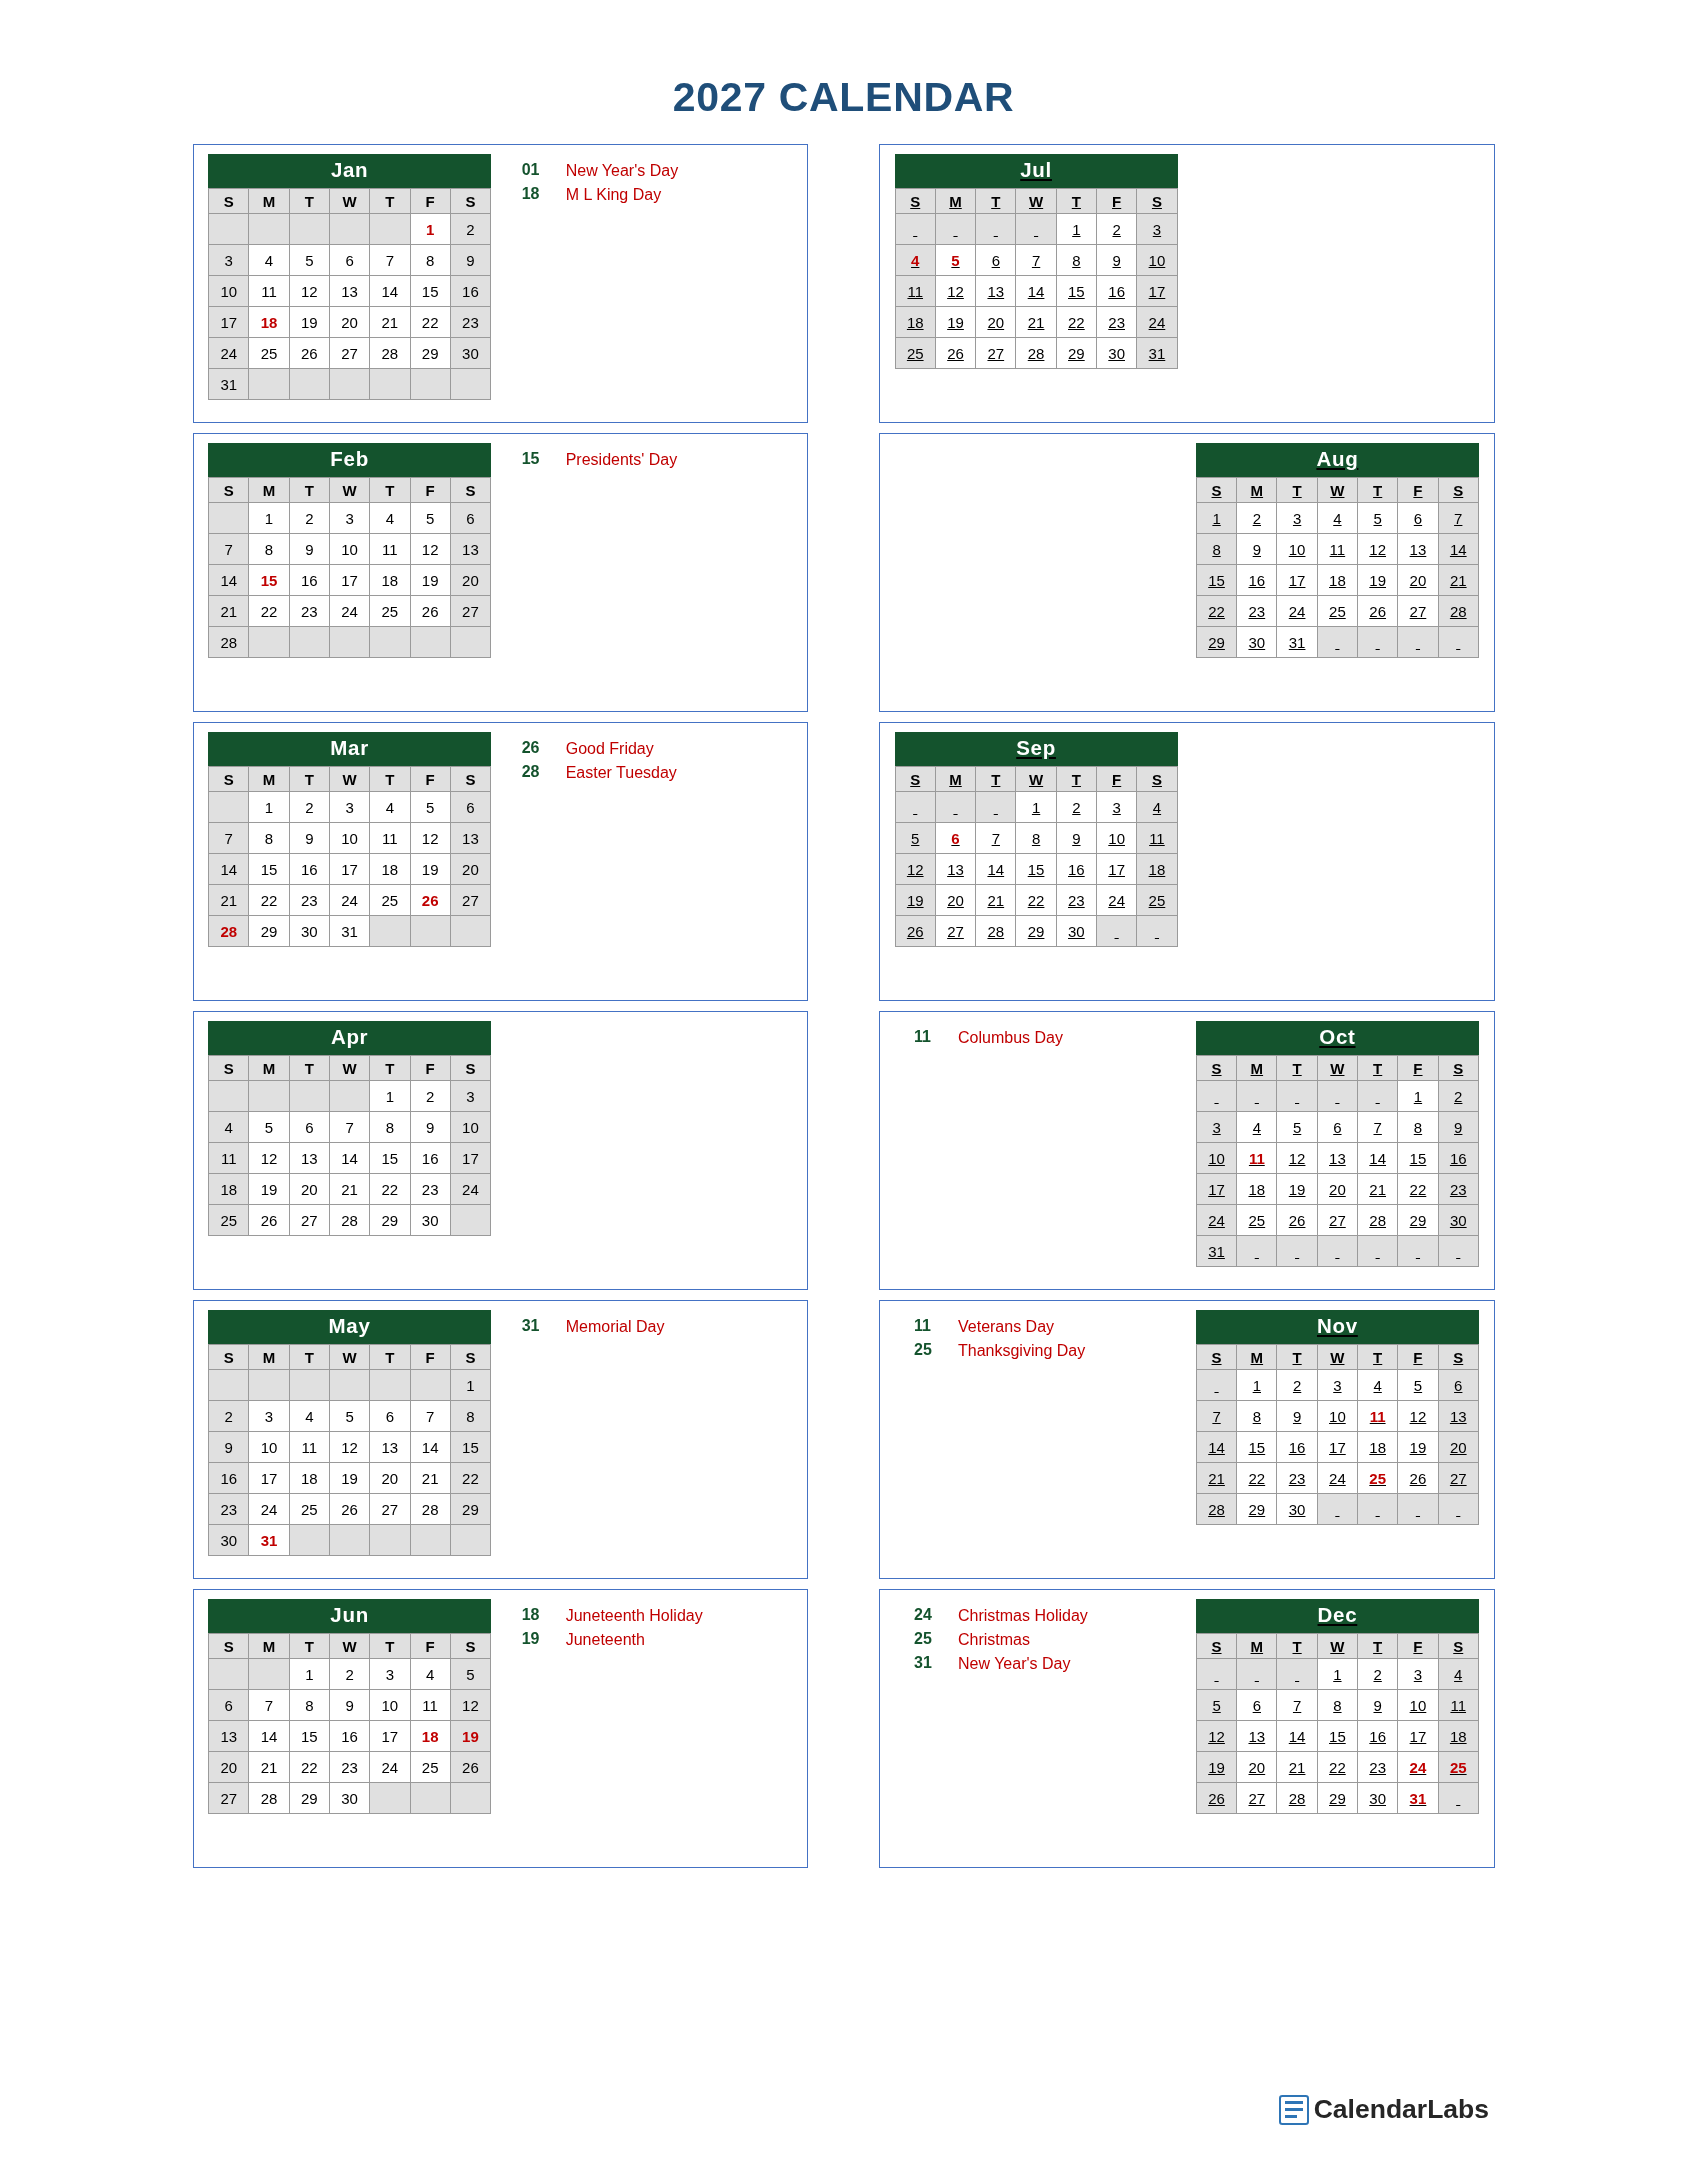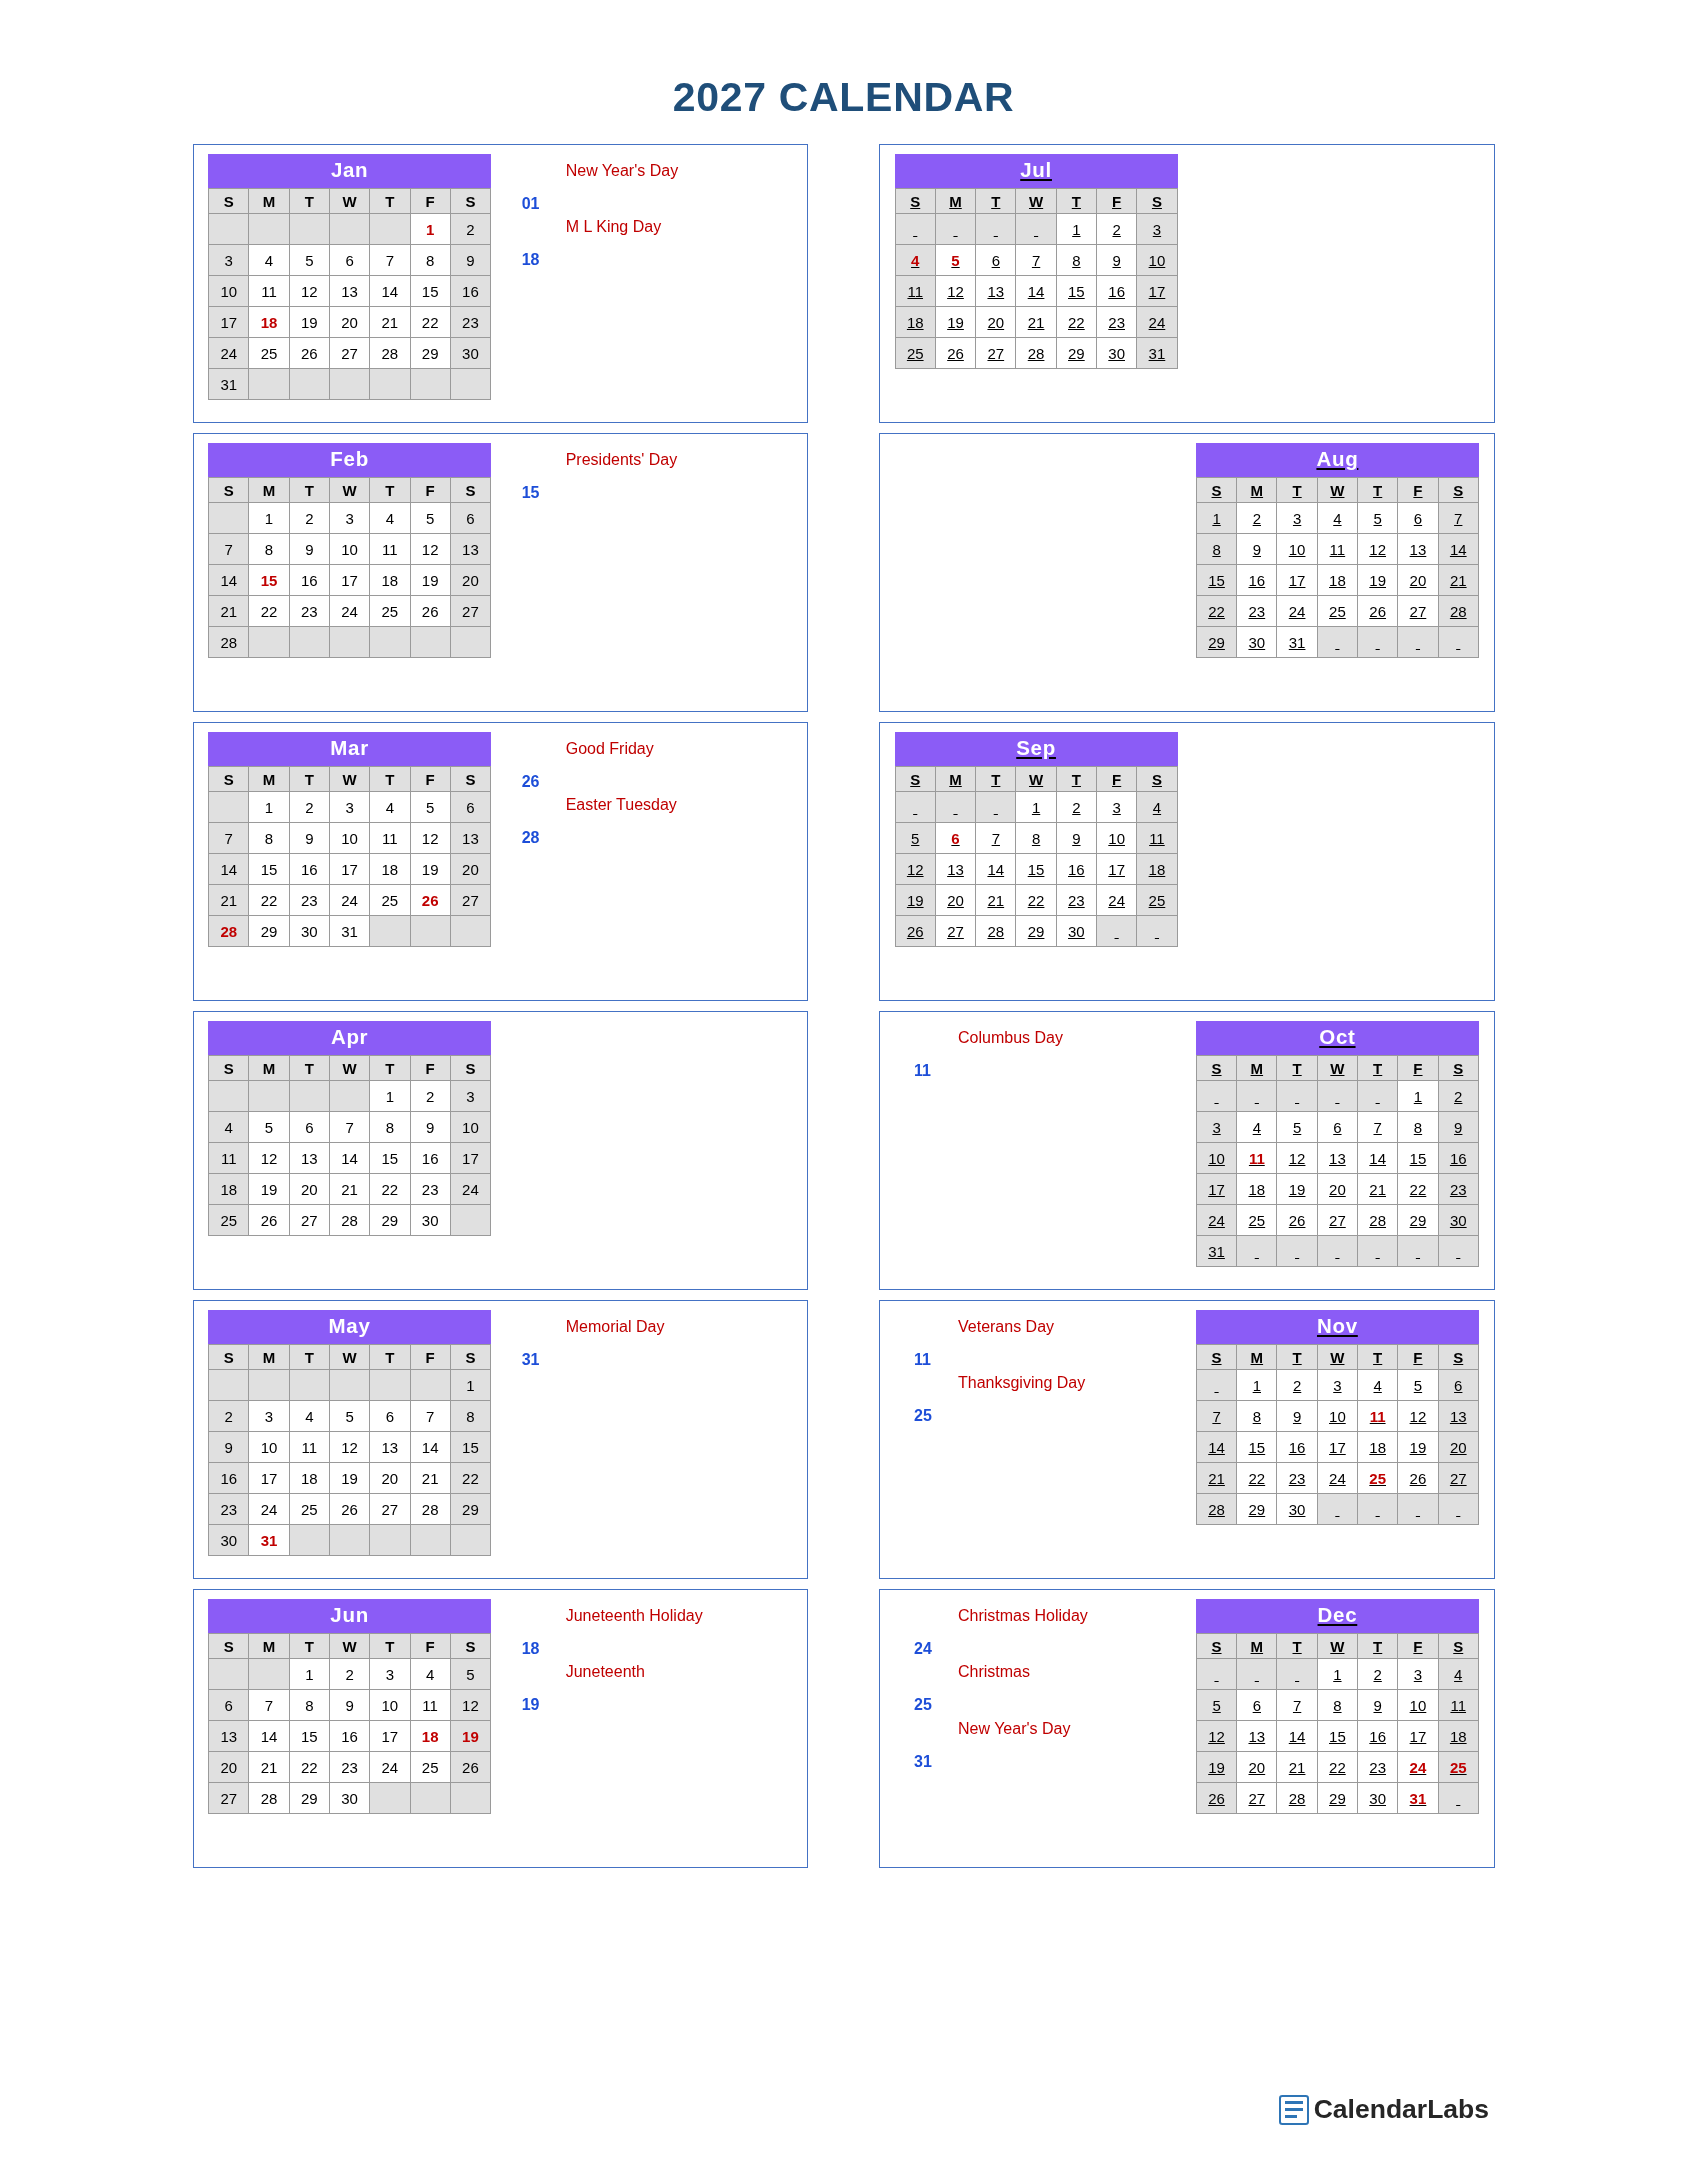--- a/index.html
+++ b/index.html
@@ -49,21 +49,21 @@
   .panel.left .cal { order: 1; }
   .panel.left .holidays { order: 2; }
   .panel.right .cal { order: 2; text-decoration: underline; }
   .panel.right .holidays { order: 1; }
 
   .cal {
     width: 283px;
     margin: 9.3px 14.6px 9.3px 14.6px;
   }
   .month-head {
-    background: #8b5cf6;
+    background: #14532d;
     color: #ffffff;
     text-align: center;
     font-size: 20.5px;
     font-weight: bold;
     padding: 4.6px 0 6px 0;
     letter-spacing: 0.7px;
   }
   table.cal-table {
     border-collapse: collapse;
     width: 100%;
@@ -97,25 +97,24 @@
     flex: 1;
     padding: 16px 13.2px 6.6px 16px;
   }
   .hol-row {
     display: flex;
     align-items: flex-start;
     margin-bottom: 4.6px;
   }
   .hol-date {
     width: 44px;
-    color: #1d4ed8;
+    color: #14532d;
     font-weight: bold;
     font-size: 16px;
     flex: 0 0 44px;
-    margin-top: 34px;
   }
   .hol-name {
     color: #C00000;
     font-size: 16px;
     line-height: 1.22;
   }
   .panel.right .holidays { padding-left: 34px; }
   .footer {
     position: absolute;
     right: 198px;

